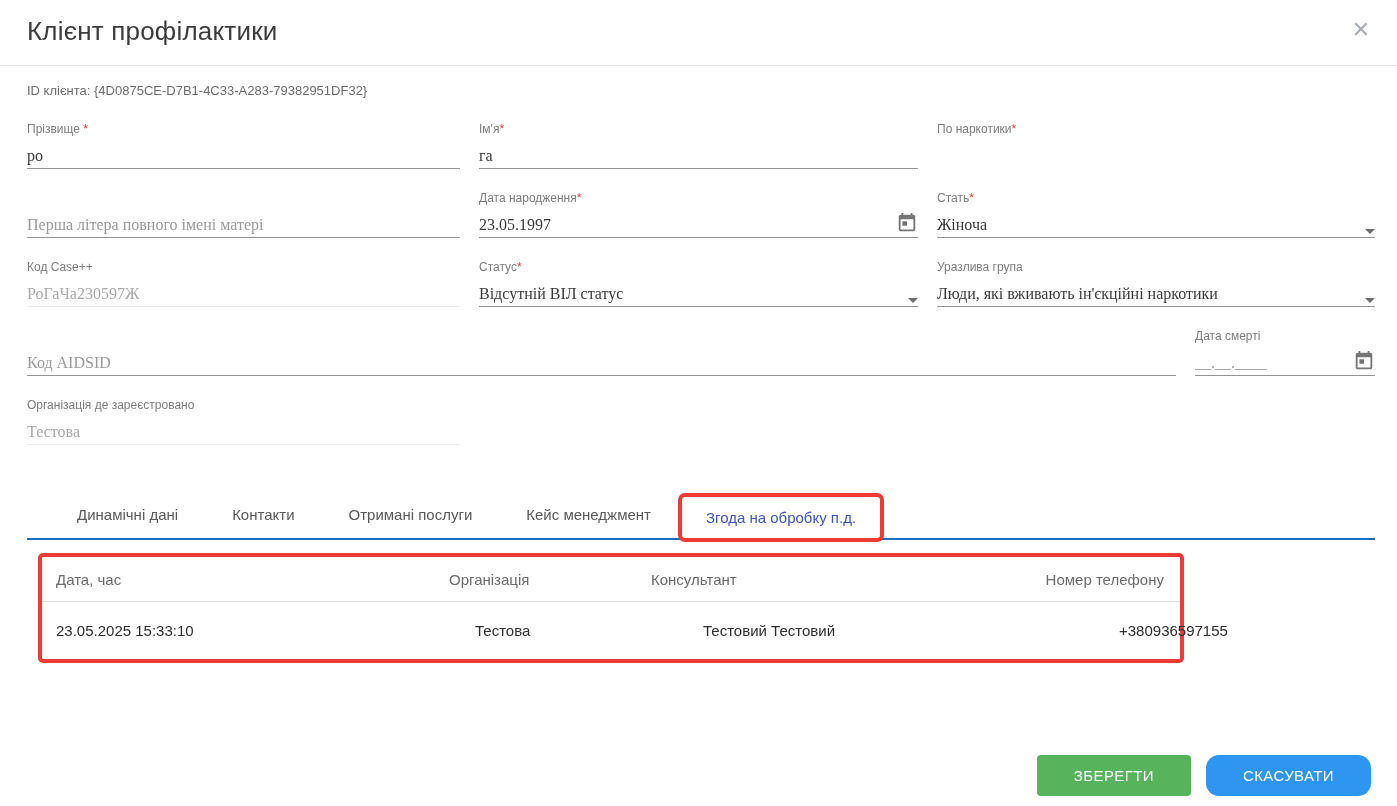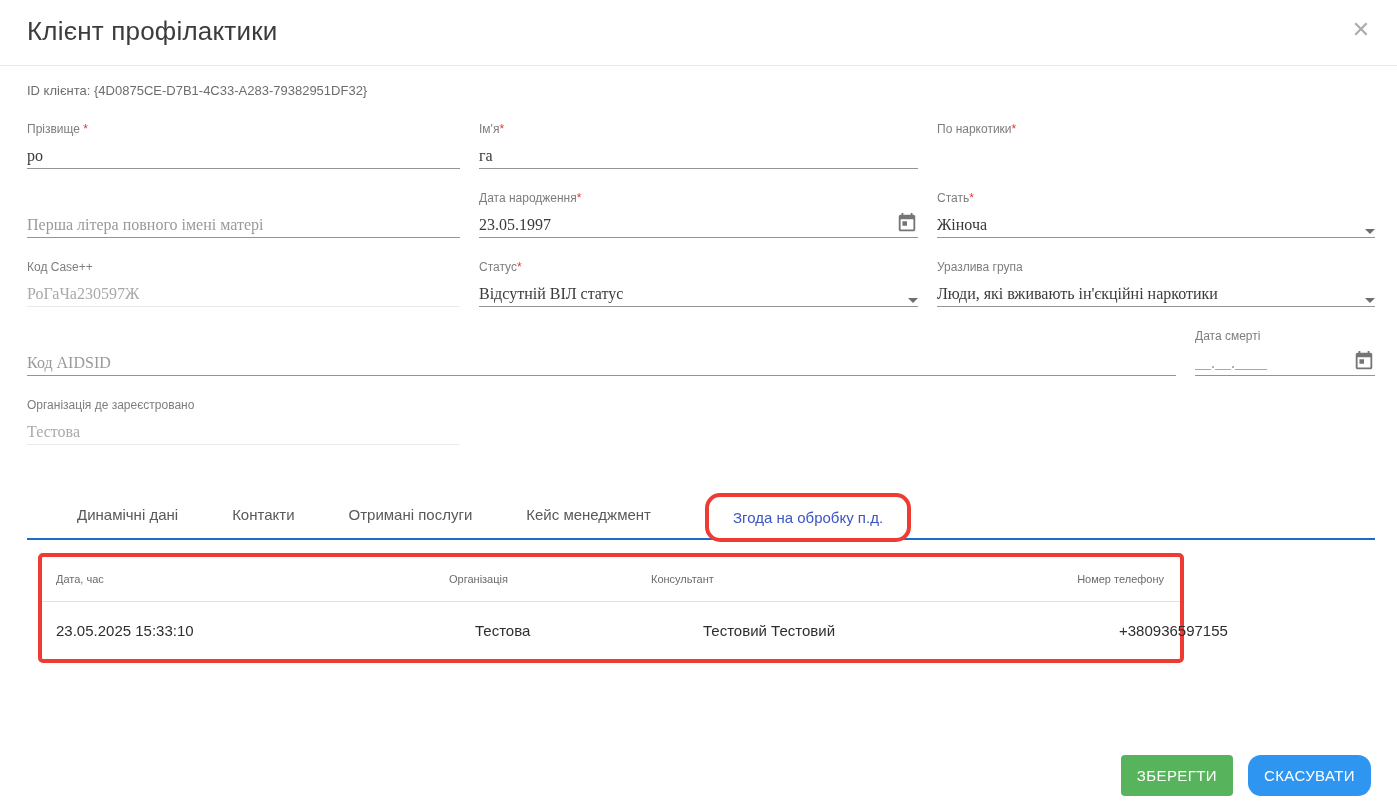--- a/index.html
+++ b/index.html
@@ -47,34 +47,34 @@
   input.fvalue{border:none;outline:none;background:transparent;font-family:inherit;padding:0;}
   input.fvalue::placeholder{color:#9a9a9a;opacity:1;}
   .caret{width:0;height:0;border-left:5px solid transparent;border-right:5px solid transparent;
     border-top:5px solid #6e6e6e;margin-left:8px;flex:none;}
   .cal-icon{flex:none;margin-left:8px;color:#757575;cursor:pointer;display:flex;}
   .cal-icon svg{width:22px;height:22px;fill:#757575;}
 
   
   .tabs-wrap{margin-top:48px;border-bottom:2px solid var(--tab-underline);display:flex;align-items:flex-end;padding-left:23px;}
   .tab{padding:13px 27px 15px;font-size:15px;color:#595959;cursor:pointer;white-space:nowrap;}
-  .tab-active-box{border:4px solid var(--annotation-red);border-radius:15px;margin-bottom:-4px;position:relative;z-index:2;background:#fff;margin-left:27px;}
+  .tab-active-box{border:4px solid var(--annotation-red);border-radius:7px;margin-bottom:-4px;position:relative;z-index:2;background:#fff;}
   .tab-active-box .tab{color:var(--accent-tab);padding:12px 24px;}
 
   
   .table-box{margin:13px 0 0 11px;width:1146px;border:4px solid var(--annotation-red);border-radius:5px;background:#fff;}
   .trow{display:grid;grid-template-columns:393px 202px 390px 1fr;align-items:center;padding:0 14px;}
-  .trow.thead{min-height:45px;border-bottom:1px solid #e3e3e3;color:#6b6b6b;font-size:11px;}
+  .trow.thead{min-height:45px;border-bottom:1px solid #e3e3e3;color:#6b6b6b;font-size:15px;}
   .trow.tdata{min-height:57px;font-size:15px;color:#2e2e2e;gap:26px;}
   .tcell.num{text-align:right;padding-right:2px;}
 
   
   .footer{position:absolute;right:26px;bottom:10px;display:flex;gap:15px;}
   .btn{border:none;border-radius:4px;color:#fff;font-size:15px;font-family:inherit;
-    padding:12px 16px;letter-spacing:.4px;cursor:pointer;}
+    padding:12px 37px;letter-spacing:.4px;cursor:pointer;}
   .btn.save{background:var(--save-green);}
   .btn.cancel{background:var(--cancel-blue);border-radius:13px;}
 </style>
 </head>
 <body>
 
 <div class="dialog">
 
   <div class="dlg-header">
     <div class="dlg-title">Клієнт профілактики</div>

